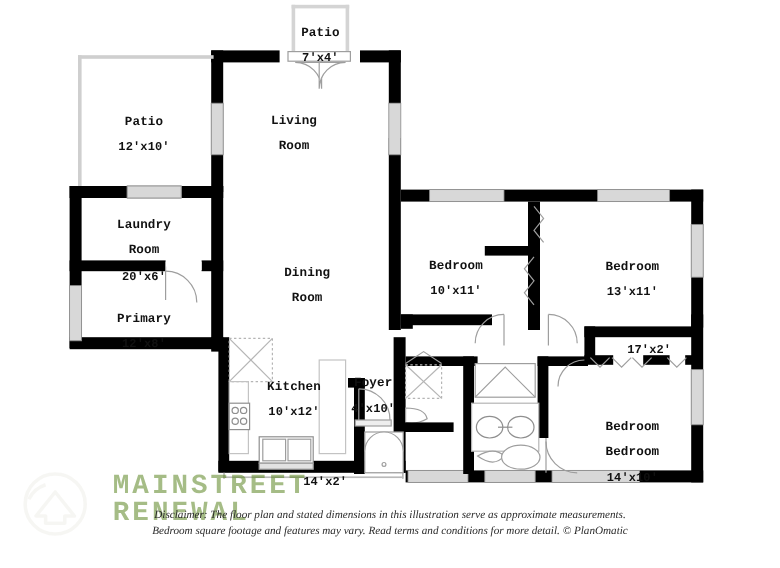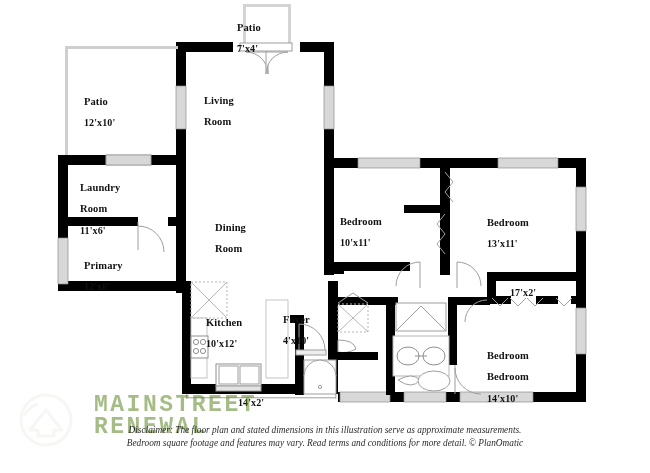--- a/index.html
+++ b/index.html
@@ -1,22 +1,22 @@
 <!DOCTYPE html>
 <html><head>
 <meta charset="utf-8">
 <style>
   html,body{margin:0;padding:0;background:#ffffff;}
   body{width:650px;height:473px;overflow:hidden;
        font-family:"Liberation Serif","DejaVu Serif",serif;}
   #stage{position:relative;width:650px;height:473px;background:#fff;}
   #plan{position:absolute;left:0;top:0;width:650px;height:473px;}
 
-  .label{position:absolute;text-align:left;color:#111;
-         font-family:Liberation Serif, serif;
+  .label{position:absolute;text-align:center;color:#111;
+         font-family:Liberation Mono, monospace;
          font-weight:bold;line-height:1.03;letter-spacing:.1px;
          white-space:pre-line;pointer-events:none;}
   .l-room{font-size:10.5px;}
   .l-dim{font-size:10px;}
 
   #footer{position:absolute;left:0;top:424px;width:650px;text-align:center;
           font-family:"Liberation Serif","DejaVu Serif",serif;
           font-size:9.3px;color:#2b2b2b;line-height:1.35;}
   #footer div{white-space:nowrap;font-style:italic;}
 
@@ -194,21 +194,21 @@
 
 
   <div class="label l-room" style="left:215px;top:212px;width:82px;">
     <span>Dining</span><br>
     <span>Room</span>
   </div>
 
   <div class="label l-room" style="left:80px;top:172px;width:80px;">
     <span>Laundry</span><br>
     <span>Room</span><br>
-    <span class="l-dim">11'x6'</span>
+    <span class="l-dim">20'x6'</span>
   </div>
 
   <div class="label l-room" style="left:84px;top:250px;width:72px;">
     <span>Primary</span><br>
     <span class="l-dim">12'x8'</span>
   </div>
 
   <div class="label l-room" style="left:206px;top:307px;width:78px;">
     <span>Kitchen</span><br>
     <span class="l-dim">10'x12'</span>

